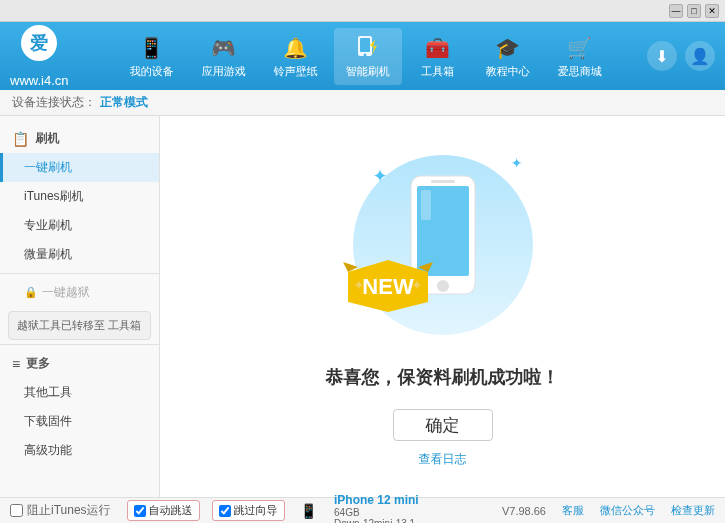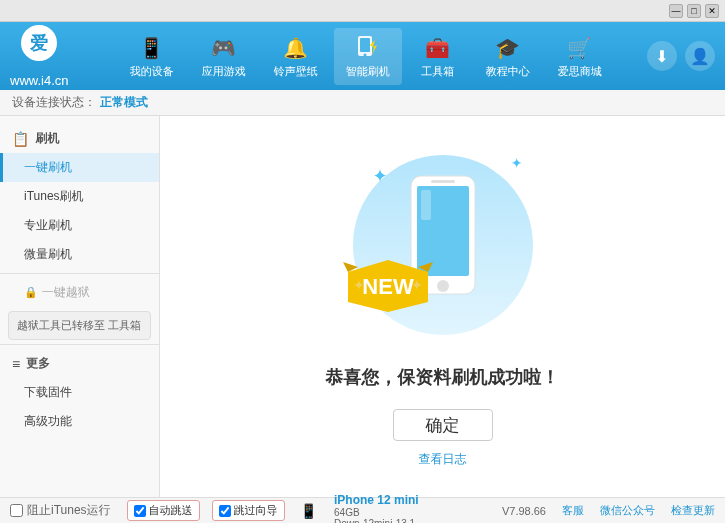--- a/index.html
+++ b/index.html
@@ -397,20 +397,21 @@
     <div class="sidebar-notice">越狱工具已转移至
 工具箱</div>
 
     <div class="sidebar-divider"></div>
 
     <div class="sidebar-section-title">
       <span class="icon">≡</span>
       <span>更多</span>
     </div>
 
+    <div class="sidebar-item">其他工具</div>
     <div class="sidebar-item">下载固件</div>
     <div class="sidebar-item">高级功能</div>
 
   </div>
 
   <div class="content">
 
     <div class="phone-illustration">
       <div class="circle-bg"></div>
 

